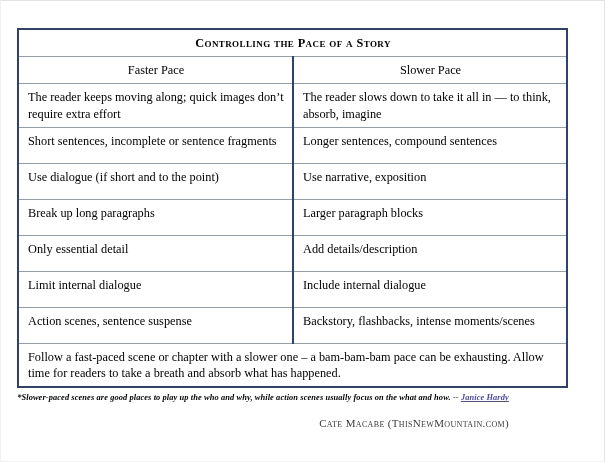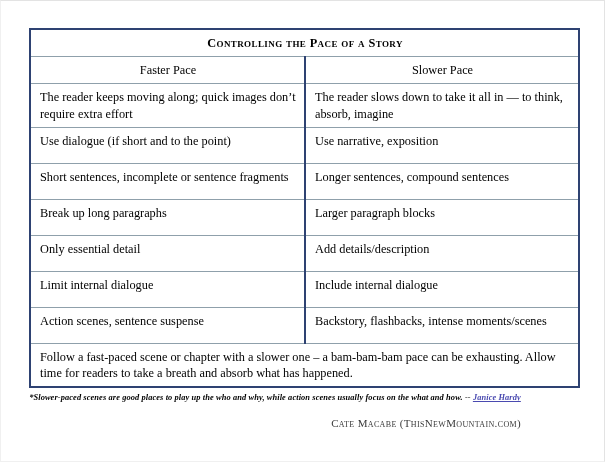--- a/index.html
+++ b/index.html
@@ -20,21 +20,21 @@
     height: 462px;
     box-sizing: border-box;
     background: #ffffff;
     border-top: 1px solid #e3e3e3;
     border-left: 1px solid #f0f0f0;
     border-right: 1px solid #e3e3e3;
     border-bottom: 1px solid #f0f0f0;
   }
   #doc {
     position: absolute;
-    left: 28px;
+    left: 16px;
     top: 27px;
     width: 492px;
   }
   table.pace {
     width: 549px;
     border-collapse: collapse;
     table-layout: fixed;
     border: 2px solid #2e4272;
   }
   table.pace td {
@@ -116,26 +116,26 @@
         <tr>
           <td class="col-head">Faster Pace</td>
           <td class="col-head">Slower Pace</td>
         </tr>
 
         <tr>
           <td class="body-cell">The reader keeps moving along; quick images don’t require extra effort</td>
           <td class="body-cell">The reader slows down to take it all in — to think, absorb, imagine</td>
         </tr>
         <tr>
+          <td class="body-cell">Short sentences, incomplete or sentence fragments</td>
+          <td class="body-cell">Longer sentences, compound sentences</td>
+        </tr>
+        <tr>
           <td class="body-cell">Use dialogue (if short and to the point)</td>
           <td class="body-cell">Use narrative, exposition</td>
-        </tr>
-        <tr>
-          <td class="body-cell">Short sentences, incomplete or sentence fragments</td>
-          <td class="body-cell">Longer sentences, compound sentences</td>
         </tr>
         <tr>
           <td class="body-cell">Break up long paragraphs</td>
           <td class="body-cell">Larger paragraph blocks</td>
         </tr>
         <tr>
           <td class="body-cell">Only essential detail</td>
           <td class="body-cell">Add details/description</td>
         </tr>
         <tr>

